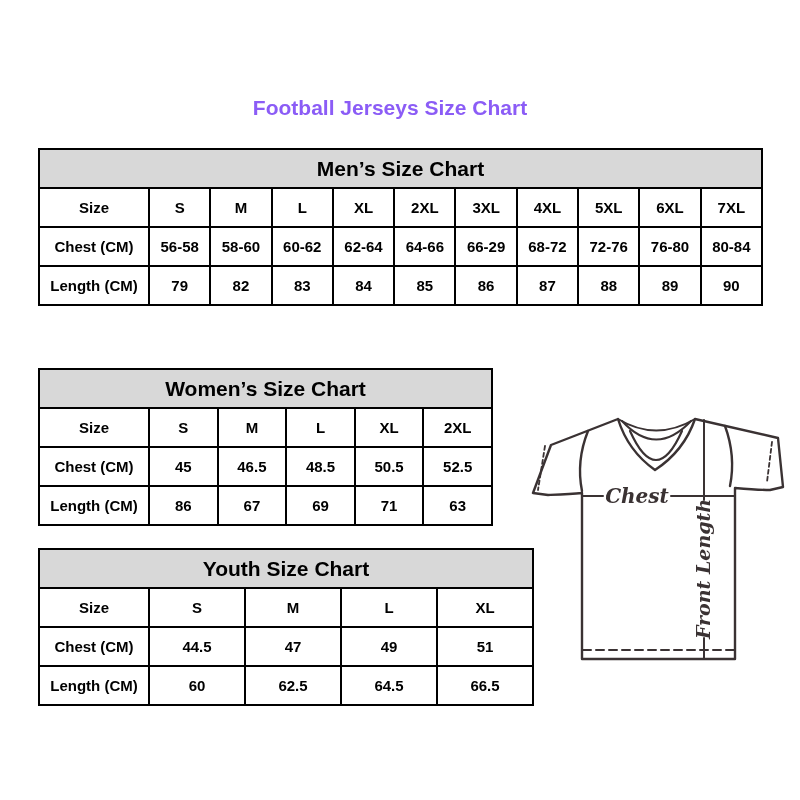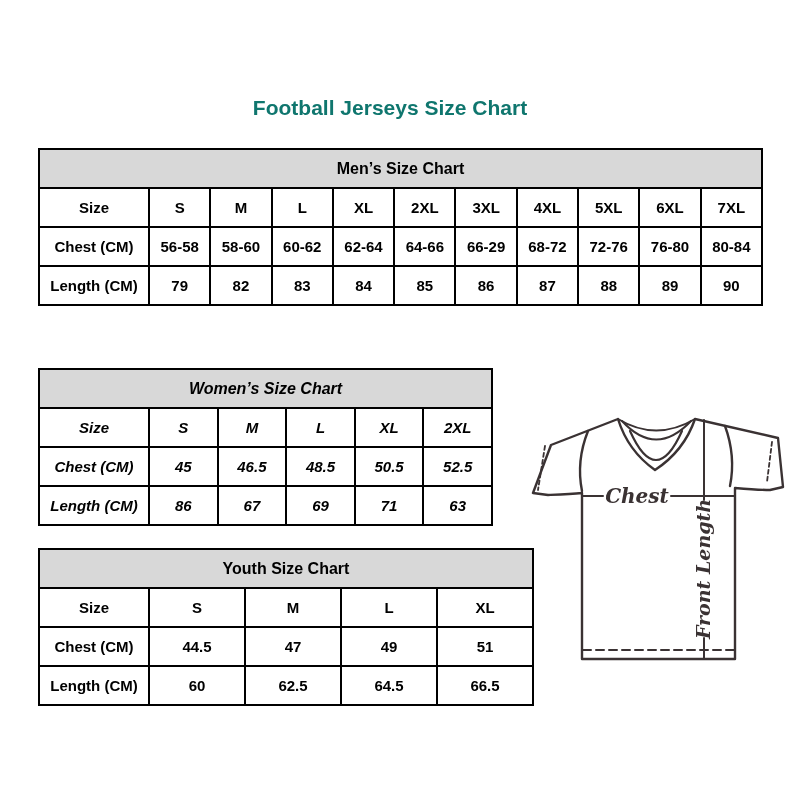--- a/index.html
+++ b/index.html
@@ -9,46 +9,46 @@
     background:#ffffff;
     font-family:"Liberation Sans", sans-serif;
     overflow:hidden;
   }
   .page-title {
     position:absolute;
     left:0; top:96px; width:780px;
     text-align:center;
     font-size:21px;
     font-weight:bold;
-    color:#0f766e;
+    color:#8b5cf6;
   }
   table.size-table {
     position:absolute;
     border-collapse:collapse;
     table-layout:fixed;
     border:2px solid #000;
   }
   #table-0 { left:38px; top:148px; width:725px; }
-  #table-1 { left:38px; top:368px; width:455px;font-style:italic; }
+  #table-1 { left:38px; top:368px; width:455px; }
   #table-2 { left:38px; top:548px; width:496px; }
   table.size-table th, table.size-table td {
     border:2px solid #000;
     text-align:center;
     vertical-align:middle;
     font-weight:bold;
     font-size:15px;
     color:#000;
     height:37px;
     padding:0 1px;
     overflow:hidden;
     white-space:nowrap;
   }
   table.size-table th.band {
     background:#d8d8d8;
-    font-size:16px;
+    font-size:21px;
   }
   .jersey-wrap {
     position:absolute;
     left:525px; top:398px;
     width:272px; height:272px;
   }
   .sketch-text {
     font-family:"DejaVu Serif", serif;
     font-style:italic;
     font-weight:bold;

